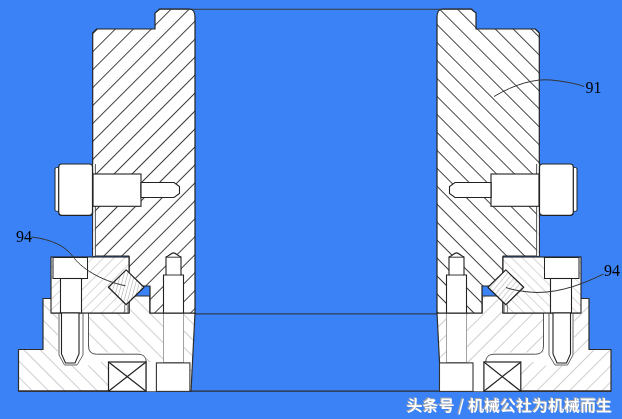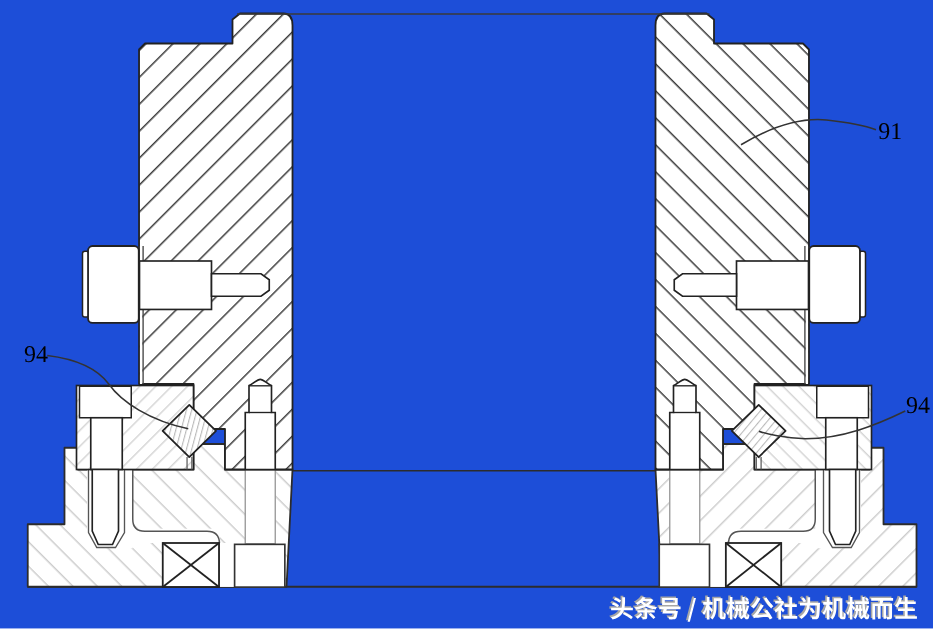--- a/index.html
+++ b/index.html
@@ -1,16 +1,16 @@
 <!DOCTYPE html>
 <html><head>
 <meta charset="utf-8">
 <style>
 html,body{margin:0;padding:0;background:#fff;}
-#stage{position:relative;width:622px;height:419px;background:#1d4ed8;overflow:hidden;}
+#stage{position:relative;width:622px;height:419px;background:#3b82f6;overflow:hidden;}
 text{font-family:"Liberation Serif", serif;}
 </style>
 </head>
 <body>
 <div id="stage">
 <svg width="622" height="419" viewBox="0 0 622 419">
 <defs>
 <pattern id="hwL" width="12.7" height="12.7" patternUnits="userSpaceOnUse" patternTransform="rotate(-45)">
           <rect x="-2" y="-2" width="20.7" height="20.7" fill="#fff"></rect>
           <path d="M0,0.5 H13" stroke="#3d3d3d" stroke-width="1"></path>

